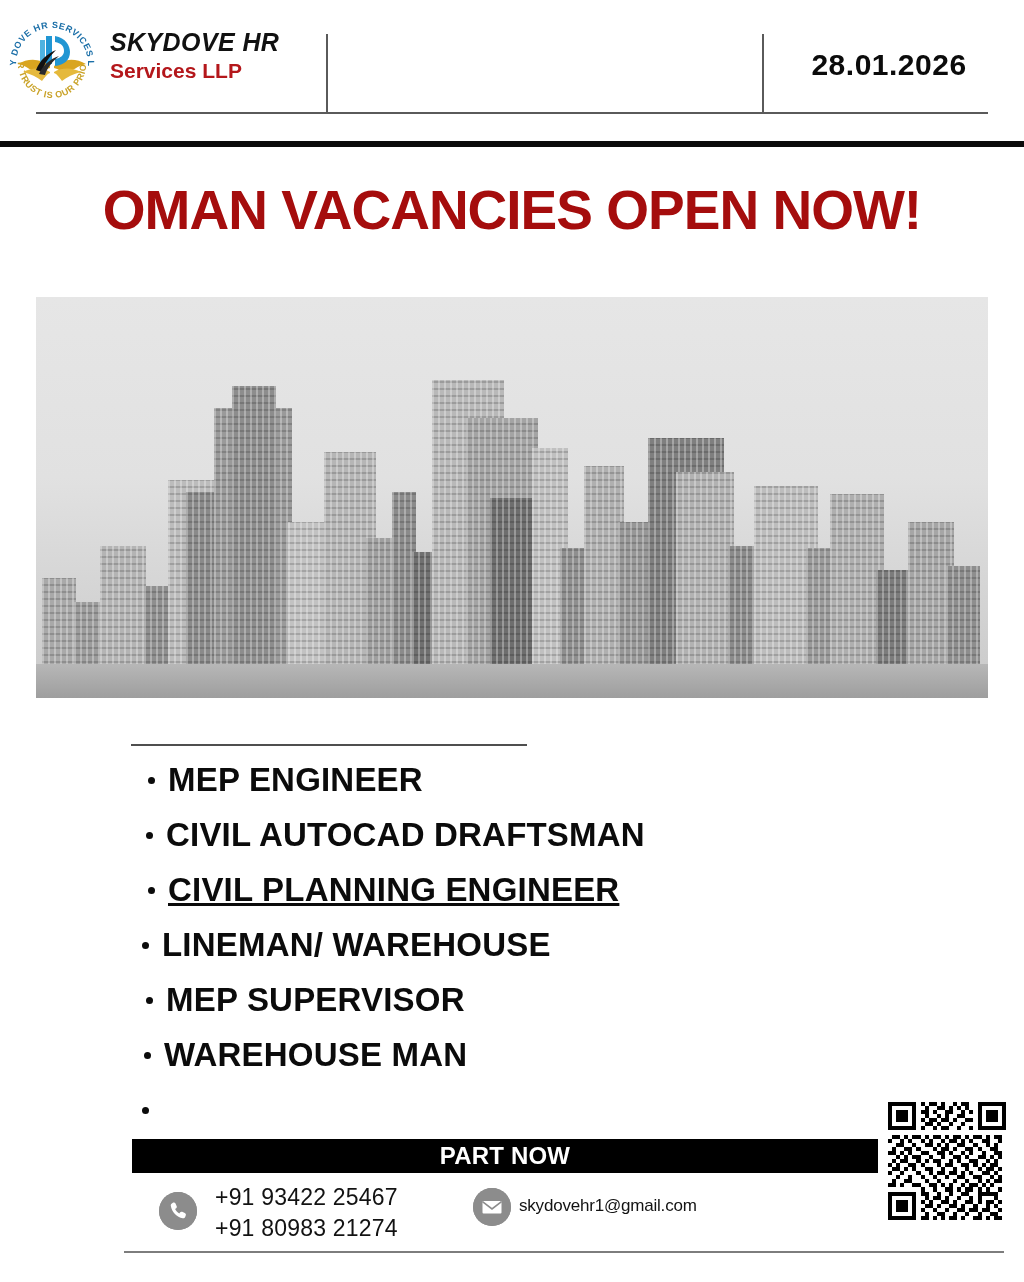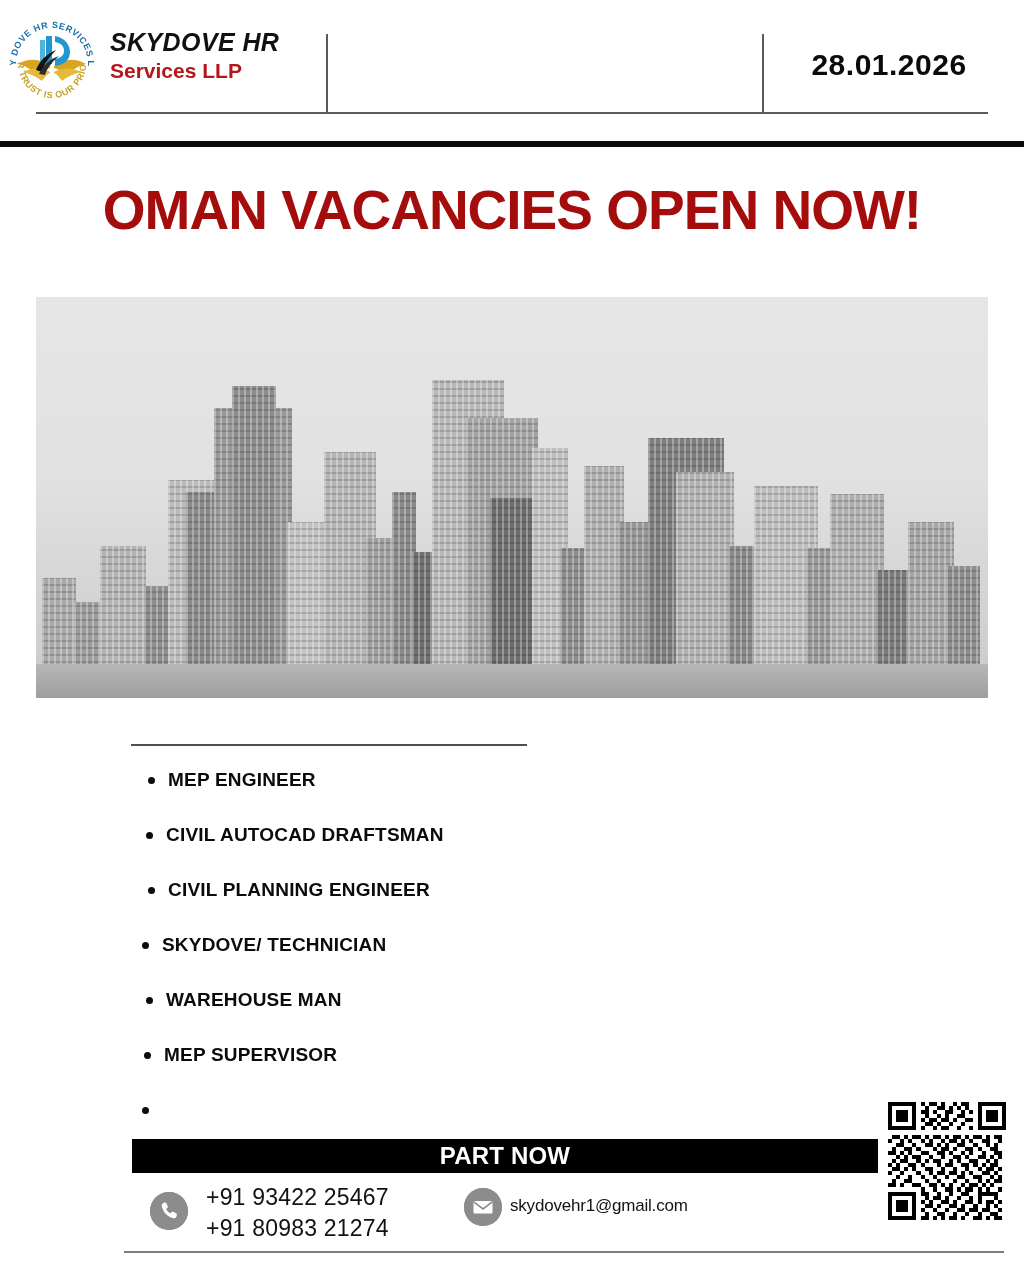--- a/index.html
+++ b/index.html
@@ -185,21 +185,21 @@
     position: absolute;
     left: 138px;
     top: 752px;
     width: 760px;
     margin: 0;
     padding: 0;
     list-style: none;
   }
   .job-item {
     position: relative;
-    font-size: 19px;
+    font-size: 33px;
     font-weight: bold;
     letter-spacing: 0.2px;
     color: #0b0b0b;
     height: 55px;
     line-height: 55px;
     padding-left: 26px;
     white-space: nowrap;
   }
   .job-item .dot {
     position: absolute;
@@ -207,21 +207,21 @@
     top: 25px;
     width: 7px;
     height: 7px;
     border-radius: 50%;
     background: #0b0b0b;
   }
   .job-item:nth-child(1) { padding-left: 30px; }
   .job-item:nth-child(1) .dot { left: 10px; }
   .job-item:nth-child(2) { padding-left: 28px; }
   .job-item:nth-child(2) .dot { left: 8px; }
-  .job-item:nth-child(3) { padding-left: 30px; }
+  .job-item:nth-child(3) { padding-left: 30px; text-decoration: underline; }
   .job-item:nth-child(3) .dot { left: 10px; }
   .job-item:nth-child(4) { padding-left: 24px; }
   .job-item:nth-child(4) .dot { left: 4px; }
   .job-item:nth-child(5) { padding-left: 28px; }
   .job-item:nth-child(5) .dot { left: 8px; }
   .job-item:nth-child(6) { padding-left: 26px; }
   .job-item:nth-child(6) .dot { left: 6px; }
   .job-item:nth-child(7) { padding-left: 24px; }
   .job-item:nth-child(7) .dot { left: 4px; }
 
@@ -251,21 +251,21 @@
     line-height: 34px;
     font-size: 24px;
     font-weight: bold;
     letter-spacing: 0.2px;
     color: #ffffff;
   }
 
   
   .contact {
     position: absolute;
-    left: 127px;
+    left: 136px;
     top: 1178px;
     width: 746px;
     height: 66px;
   }
   .icon-circle {
     position: absolute;
     width: 38px;
     height: 38px;
     border-radius: 50%;
     background: #8c8c8c;
@@ -463,23 +463,23 @@
       </div>
 
     <div class="ground"></div>
   </div>
 
   <div class="list-rule"></div>
   <ul class="job-list">
     <li class="job-item"><span class="dot"></span><span>MEP ENGINEER</span></li>
     <li class="job-item"><span class="dot"></span><span>CIVIL AUTOCAD DRAFTSMAN</span></li>
     <li class="job-item"><span class="dot"></span><span>CIVIL PLANNING ENGINEER</span></li>
-    <li class="job-item"><span class="dot"></span><span>SKYDOVE/ TECHNICIAN</span></li>
+    <li class="job-item"><span class="dot"></span><span>LINEMAN/ WAREHOUSE</span></li>
+    <li class="job-item"><span class="dot"></span><span>MEP SUPERVISOR</span></li>
     <li class="job-item"><span class="dot"></span><span>WAREHOUSE MAN</span></li>
-    <li class="job-item"><span class="dot"></span><span>MEP SUPERVISOR</span></li>
     <li class="job-item"><span class="dot"></span></li>
   </ul>
 
   <div class="qr">
     <svg viewBox="0 0 29 29" width="118" height="138" shape-rendering="crispEdges" aria-hidden="true">
       <rect width="29" height="29" fill="#ffffff"></rect>
       <g fill="#000000">
         <rect x="0" y="0" width="7" height="1"></rect>
           <rect x="0" y="6" width="7" height="1"></rect>
         <rect x="0" y="0" width="1" height="7"></rect>

